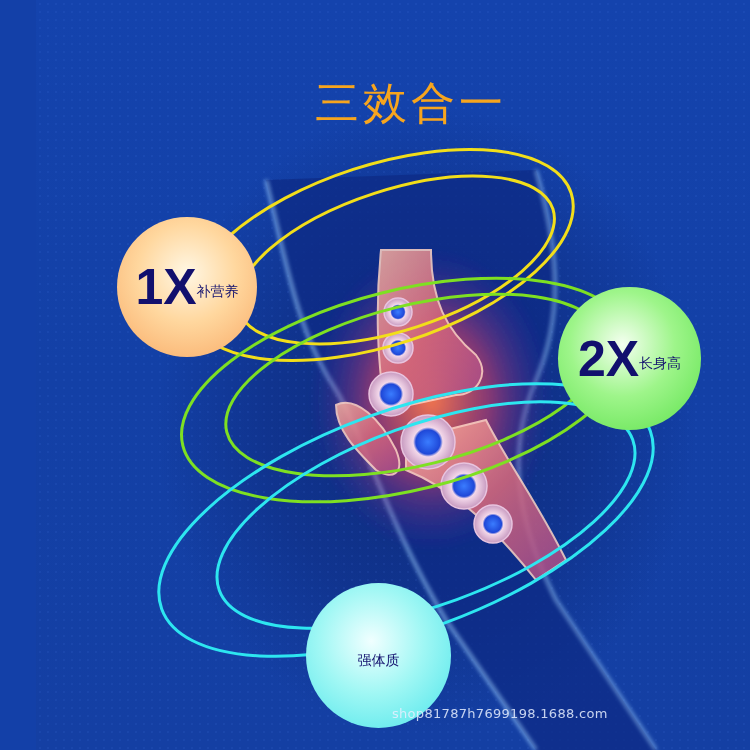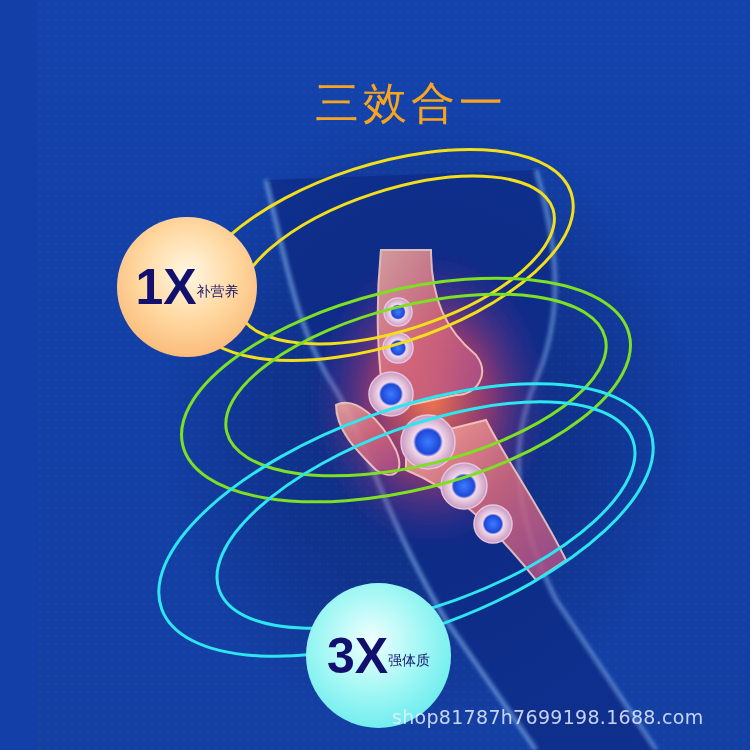--- a/index.html
+++ b/index.html
@@ -38,21 +38,21 @@
     .bubble .num { font-size: 50px; font-weight: bold; line-height: 1; font-family: "Liberation Sans", sans-serif; }
     .bubble .lbl { font-size: 14px; margin-top: 10px; }
     .b1 { left: 81px; top: 217px; width: 140px; height: 140px;
       background: radial-gradient(circle at 50% 40%, #fff7e4 0%, #ffd79e 45%, #f8a864 100%); }
     .b2 { left: 522px; top: 287px; width: 143px; height: 143px;
       background: radial-gradient(circle at 45% 40%, #f4fff0 0%, #9ef58a 45%, #5ae04a 100%); }
     .b3 { left: 270px; top: 583px; width: 145px; height: 145px;
       background: radial-gradient(circle at 45% 40%, #f0ffff 0%, #9ff7f4 45%, #48e4ea 100%); }
     .footer {
       position: absolute; left: 356px; top: 706px;
-      color: rgba(230,238,255,0.85); font-size: 19px; letter-spacing: 0.3px;
+      color: rgba(230,238,255,0.85); font-size: 13px; letter-spacing: 0.3px;
       font-family: "DejaVu Sans", sans-serif;
     }
   </style>
 </head>
 <body>
 
 <div class="canvas">
   <div class="dots"></div>
 
   <svg class="art" width="750" height="750" viewBox="0 0 750 750">
@@ -122,20 +122,23 @@
     </g>
   </svg>
 
   <div class="title-1">三效合一</div>
 
   <div class="bubble b1">
     <div class="num">1X</div>
     <div class="lbl">补营养</div>
   </div>
 
+  <div class="bubble b2">
+    <div class="num">2X</div>
+    <div class="lbl">长身高</div>
+  </div>
 
   <div class="bubble b3">
-    <div class="num">3X</div>
     <div class="lbl">强体质</div>
   </div>
 
   <div class="footer">shop81787h7699198.1688.com</div>
 </div>
 
 </body></html>

